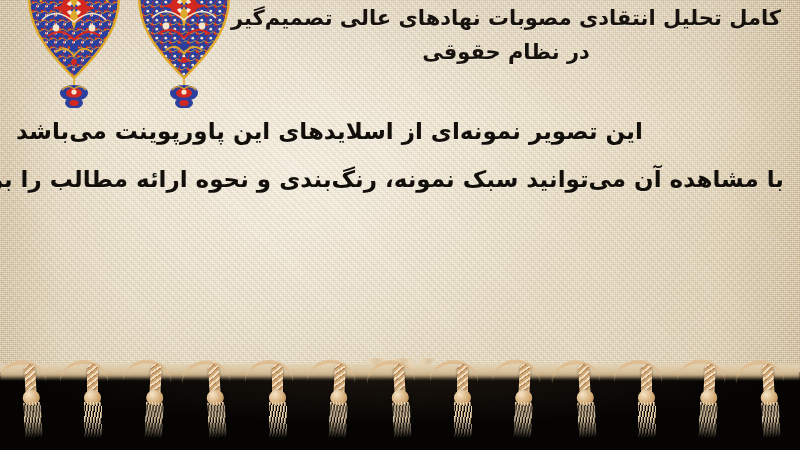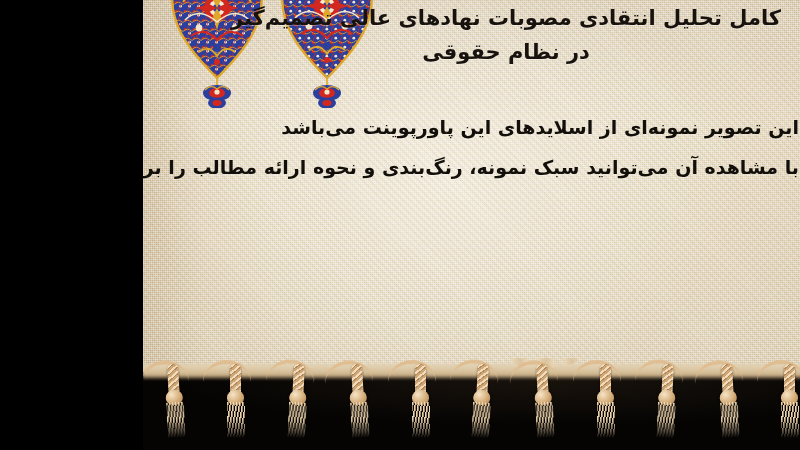--- a/index.html
+++ b/index.html
@@ -3,21 +3,21 @@
 <meta charset="utf-8">
 <title>Persian Slide</title>
 <style>
   html, body {
     margin: 0;
     padding: 0;
     background: #000;
   }
   .slide {
     position: relative;
-    width: 657px;
+    width: 800px;
     height: 450px;
     overflow: hidden;
     font-family: "DejaVu Sans", "Liberation Sans", sans-serif;
     background: #0a0705;
   }
 
   
   .canvas-bg {
     position: absolute;
     left: 0;
@@ -194,26 +194,26 @@
     text-align: center;
     color: #17120d;
     font-size: 21px;
     line-height: 1.6;
     font-weight: 600;
     letter-spacing: 0;
     text-shadow: 0 1px 0 rgba(255,255,255,0.28);
   }
   .body-text {
     position: absolute;
-    right: 1px;
+    right: 16px;
     top: 108px;
     width: 768px;
-    text-align: right;
+    text-align: left;
     color: #120e09;
-    font-size: 19px;
+    font-size: 23px;
     line-height: 2.08;
     font-weight: 600;
     text-shadow: 0 1px 0 rgba(255,255,255,0.25);
   }
   .body-text .line { display: block; white-space: nowrap; }
 </style>
 </head>
 <body>
 
 <div class="slide">

